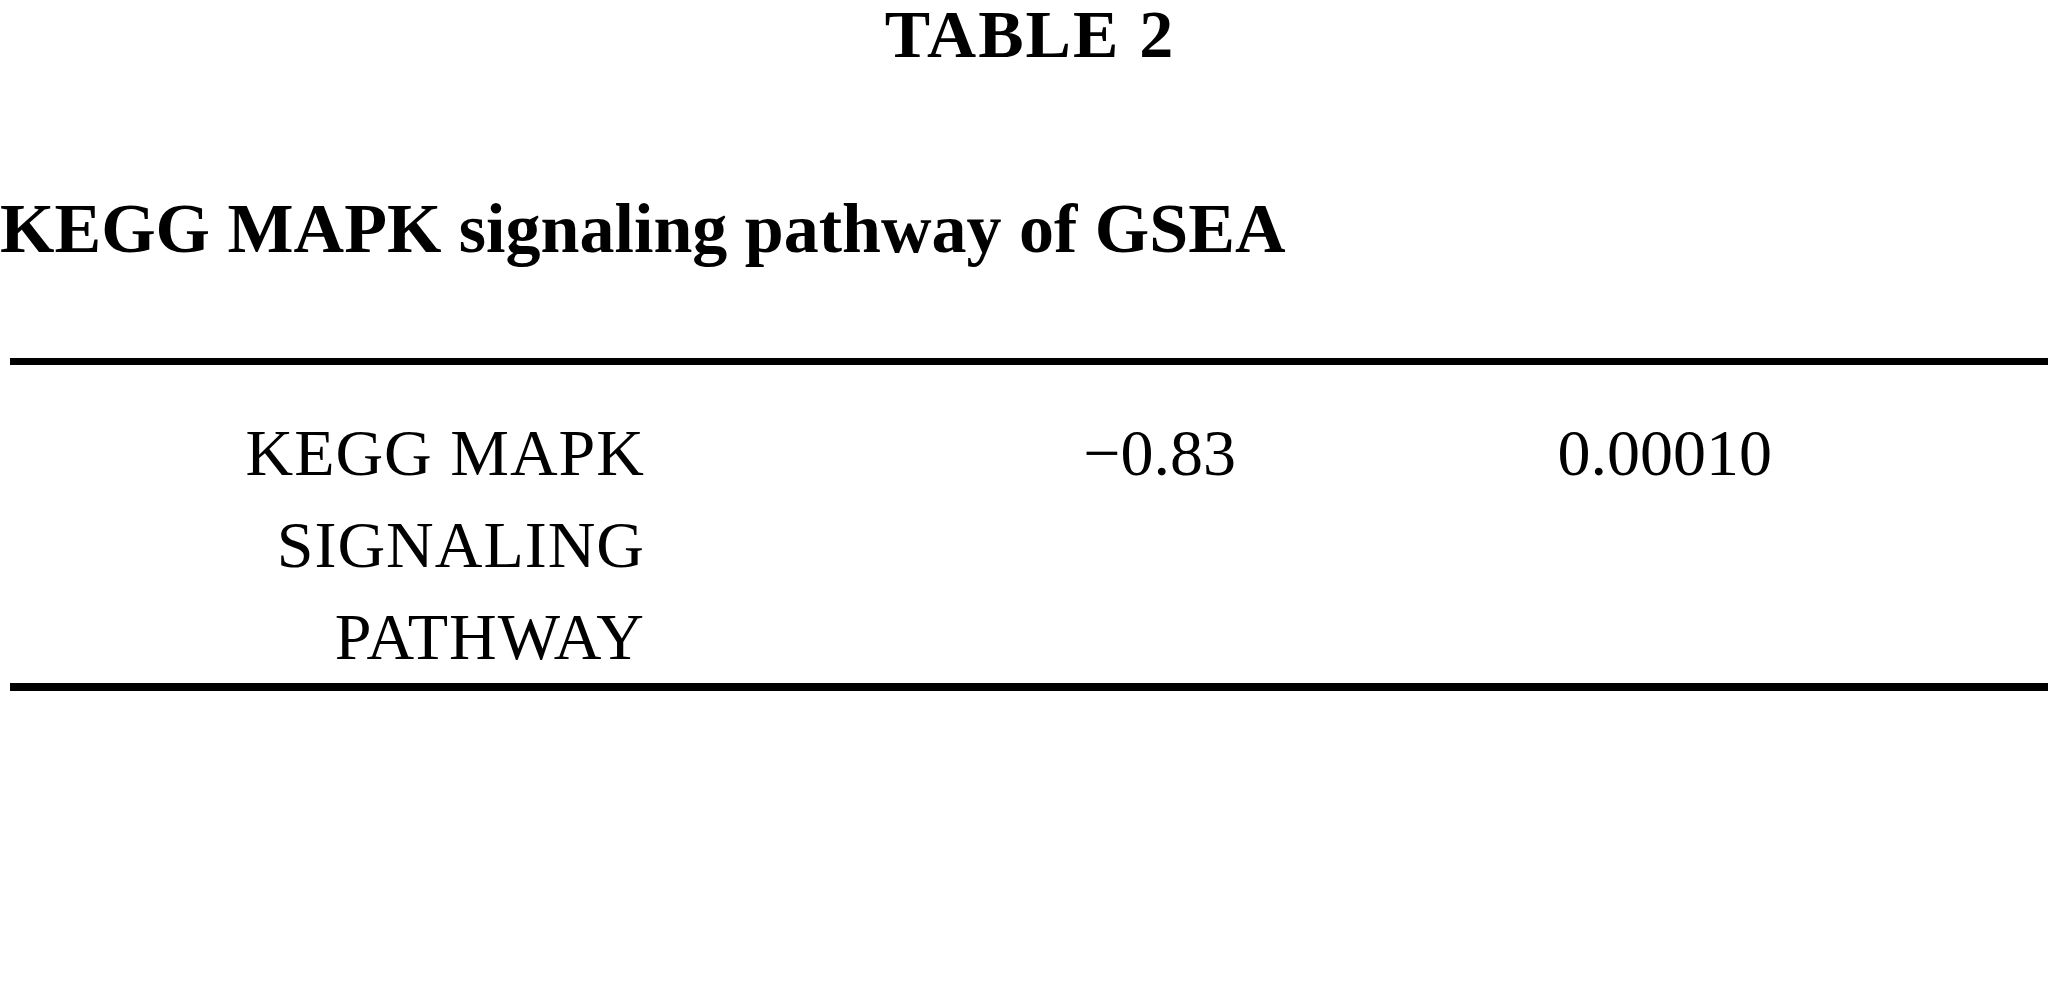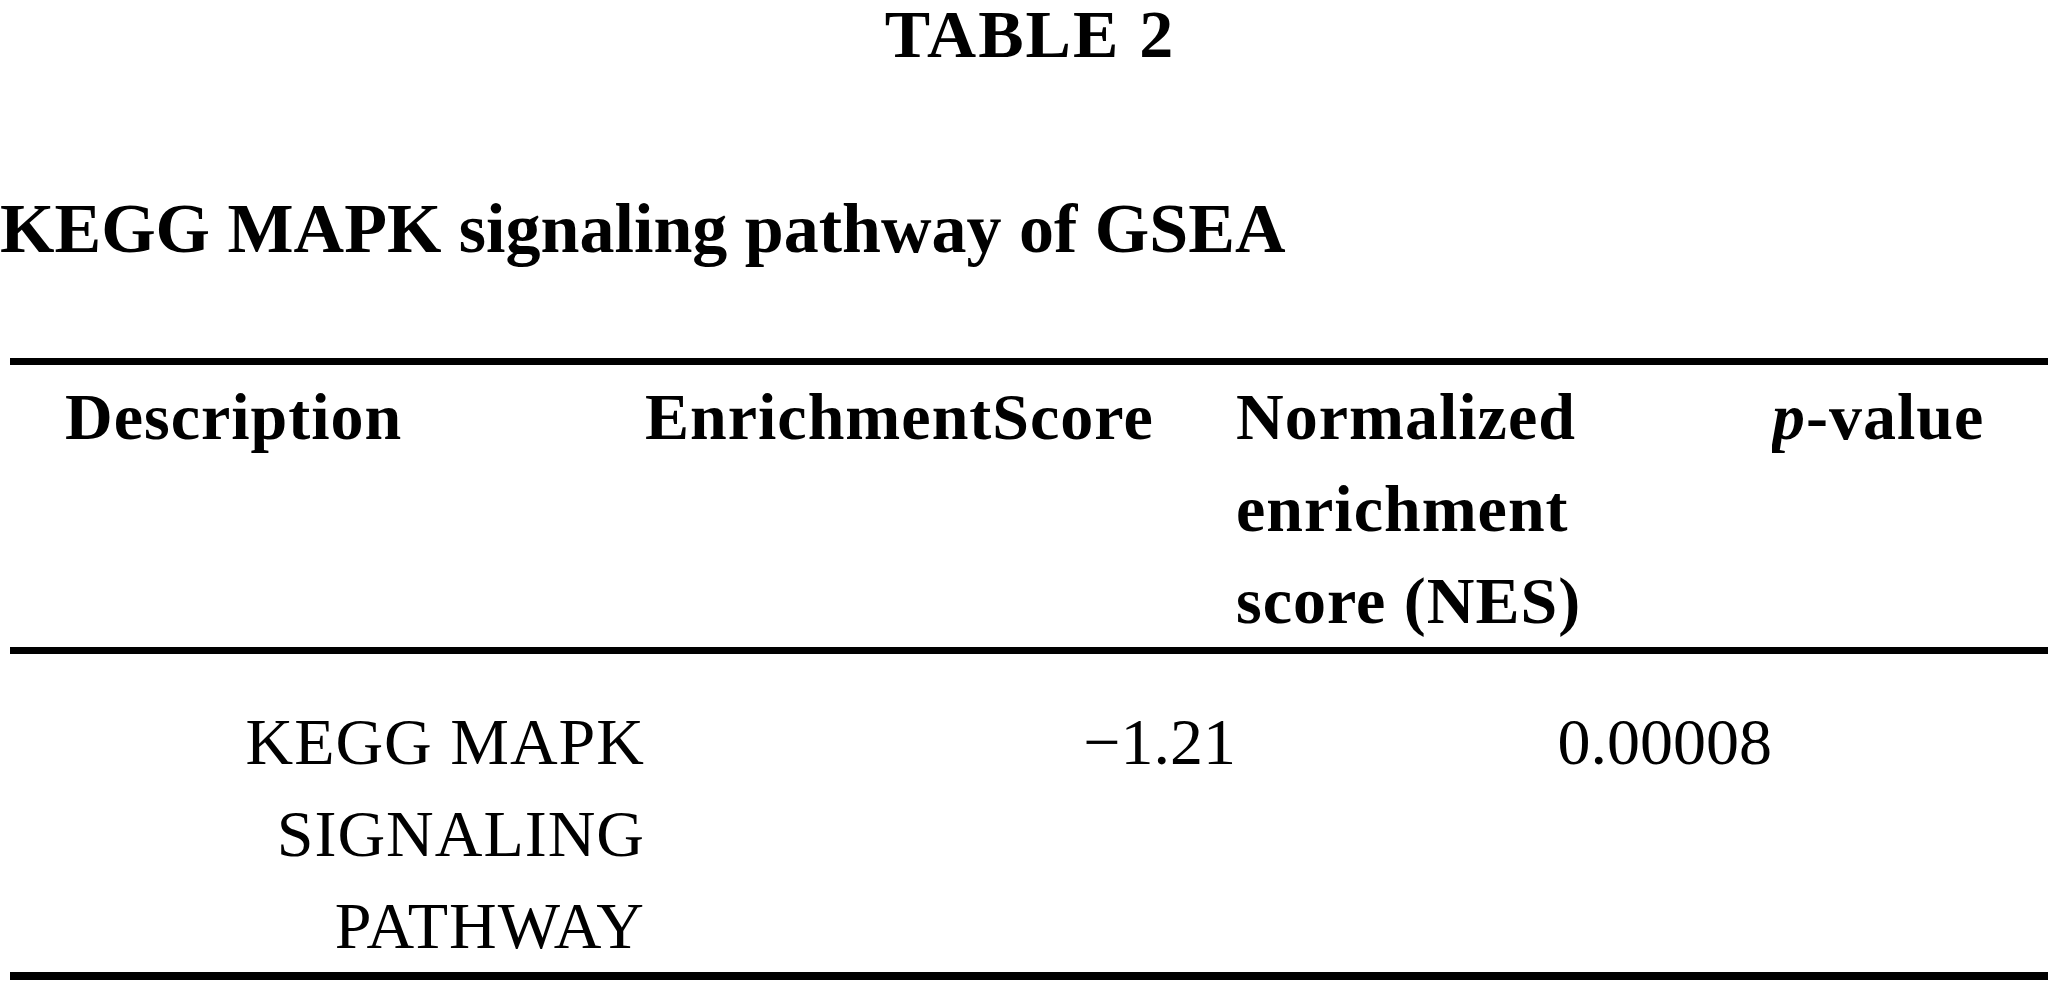--- a/index.html
+++ b/index.html
@@ -67,30 +67,22 @@
 </style>
 </head>
 <body>
 
 <div class="table-title">TABLE 2</div>
 
 <div class="table-caption">KEGG MAPK signaling pathway of GSEA</div>
 
 <div class="data-table">
 
-  <div class="row header">
-    <div class="cell col-description">Description</div>
-    <div class="cell col-enrichment">EnrichmentScore</div>
-    <div class="cell col-nes">Normalized
-enrichment
-score (NES)</div>
-    <div class="cell col-pvalue"><span class="italic">p</span><span>-value</span></div>
-  </div>
 
   <div class="row body">
     <div class="cell col-description">KEGG MAPK
 SIGNALING
 PATHWAY</div>
-    <div class="cell col-nes">−1.21</div>
-    <div class="cell col-pvalue">0.00008</div>
+    <div class="cell col-nes">−0.83</div>
+    <div class="cell col-pvalue">0.00010</div>
   </div>
 
 </div>
 
 </body></html>

